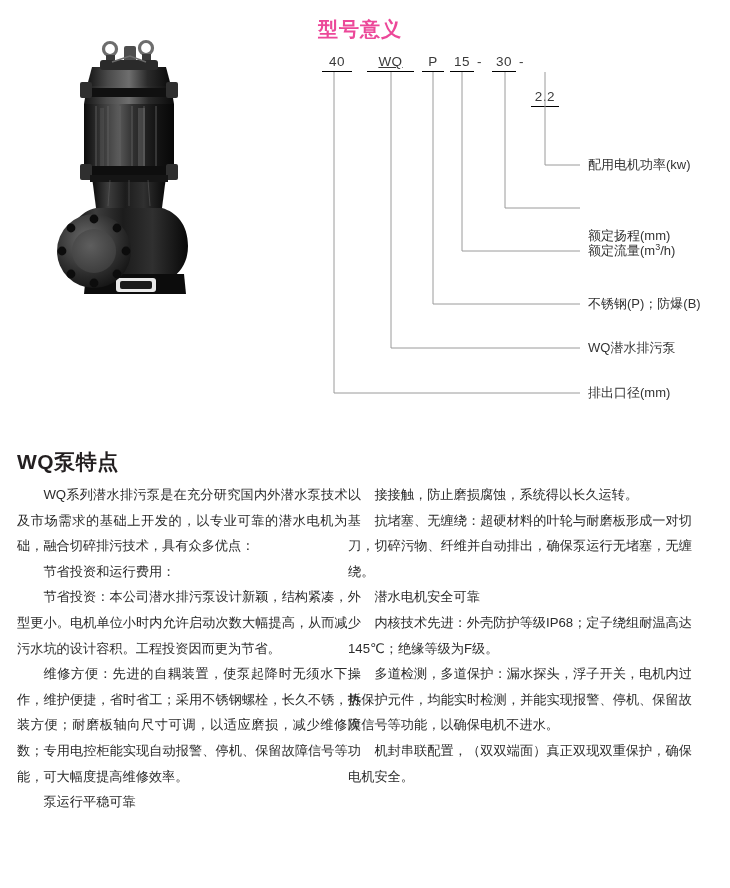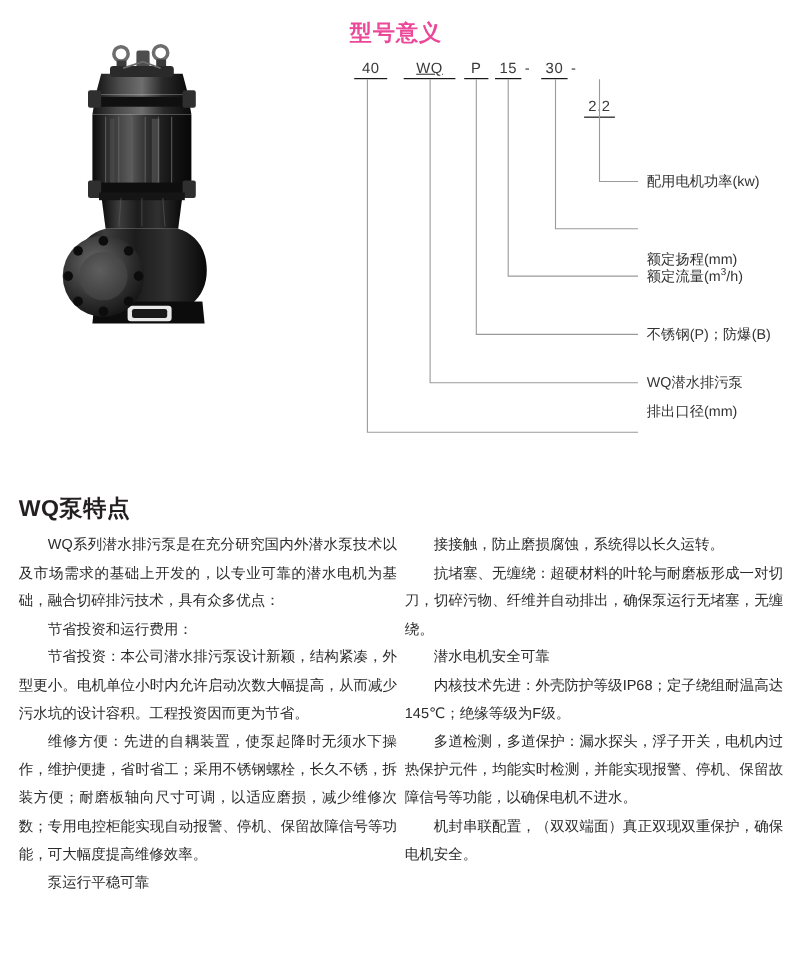--- a/index.html
+++ b/index.html
@@ -110,21 +110,21 @@
     position: absolute;
     top: 46px;
     width: 344px;
     font-size: 13.2px;
     line-height: 25.6px;
     color: #2b2b2b;
     text-align: justify;
     text-justify: inter-ideograph;
   }
   #col-left  { left: 17px; }
-  #col-right { left: 368px; }
+  #col-right { left: 348px; }
   .body-col p {
     margin: 0;
     text-indent: 2em;
   }
 </style>
 </head>
 <body>
 
 <div id="top-section">
 
@@ -250,21 +250,21 @@
       <path d="M 391 72 L 391 348 L 580 348" stroke="#9a9a9a" stroke-width="1" fill="none"></path>
       <path d="M 334 72 L 334 393 L 580 393" stroke="#9a9a9a" stroke-width="1" fill="none"></path>
     </svg>
 
   <div id="label-stack">
       <div class="diagram-label" style="top: 158px;">配用电机功率(kw)</div>
       <div class="diagram-label" style="top: 201px; margin-top: 28px;">额定扬程(mm)</div>
       <div class="diagram-label" style="top: 244px;"><span>额定流量(m</span><sup>3</sup><span>/h)</span></div>
       <div class="diagram-label" style="top: 297px;">不锈钢(P)；防爆(B)</div>
       <div class="diagram-label" style="top: 341px;">WQ潜水排污泵</div>
-      <div class="diagram-label" style="top: 367px;">排出口径(mm)</div>
+      <div class="diagram-label" style="top: 386px;">排出口径(mm)</div>
     </div>
 </div>
 
 <div id="features-section">
   <div id="features-heading">WQ泵特点</div>
   <div class="body-col" id="col-left">
       <p>WQ系列潜水排污泵是在充分研究国内外潜水泵技术以及市场需求的基础上开发的，以专业可靠的潜水电机为基础，融合切碎排污技术，具有众多优点：</p>
       <p>节省投资和运行费用：</p>
       <p>节省投资：本公司潜水排污泵设计新颖，结构紧凑，外型更小。电机单位小时内允许启动次数大幅提高，从而减少污水坑的设计容积。工程投资因而更为节省。</p>
       <p>维修方便：先进的自耦装置，使泵起降时无须水下操作，维护便捷，省时省工；采用不锈钢螺栓，长久不锈，拆装方便；耐磨板轴向尺寸可调，以适应磨损，减少维修次数；专用电控柜能实现自动报警、停机、保留故障信号等功能，可大幅度提高维修效率。</p>

